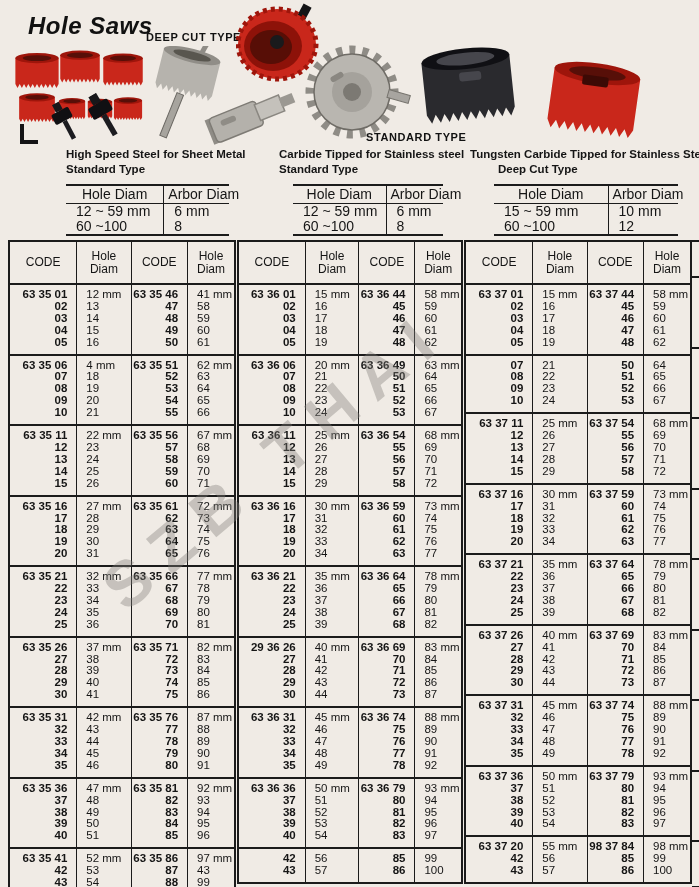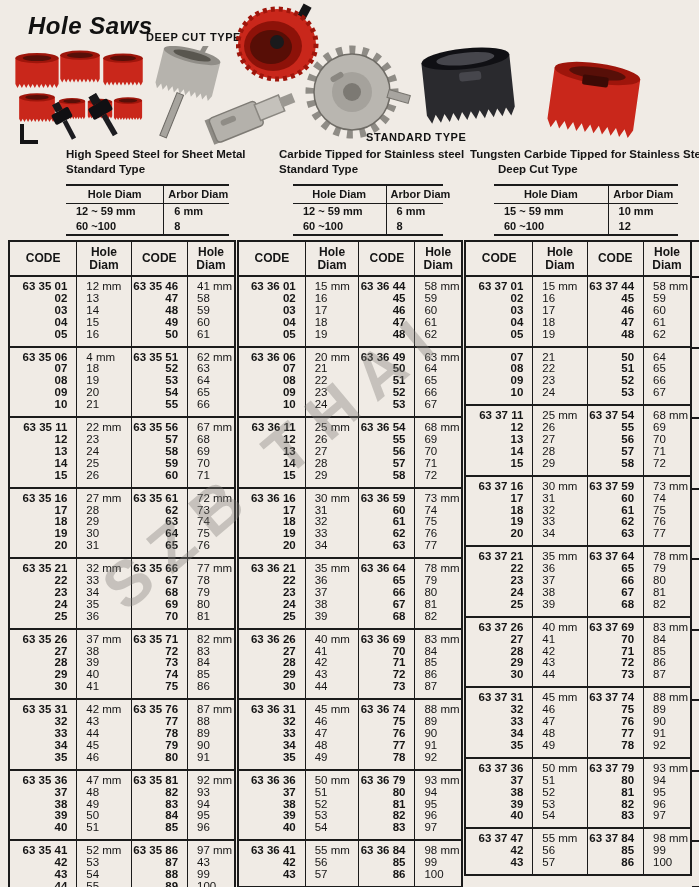--- a/index.html
+++ b/index.html
@@ -19,21 +19,21 @@
   .type-label { position:absolute; font-size:11px; font-weight:bold; letter-spacing:.6px; color:#111; }
   .lbl-deepcut { left:146px; top:31px; }
   .lbl-standard { left:366px; top:131px; }
   .photo { position:absolute; }
 
   
   .spec { position:absolute; font-size:11.5px;margin-left:46px; }
   .spec-heading { font-weight:bold; line-height:15px; white-space:nowrap; }
   .spec-table { border-collapse:collapse; margin-top:7px; table-layout:fixed; }
   .spec-table th, .spec-table td {
-    font-size:11px; font-weight:bold; text-align:left;
+    font-size:14px; font-weight:normal; text-align:left;
     padding:1px 6px 1px 10px; line-height:13px; white-space:nowrap;
   }
   .spec-table th { text-align:center; padding:2px 4px; }
   .spec-table { border-top:2px solid #1b1b1b; border-bottom:2px solid #1b1b1b; }
   .spec-table thead tr { border-bottom:1.5px solid #1b1b1b; }
   .spec-table th + th, .spec-table td + td { border-left:1.2px solid #1b1b1b; }
   #spec-0 { left:20px;  top:147px; }
   #spec-1 { left:233px; top:147px; }
   #spec-2 { left:424px; top:147px; }
   #spec-0 .spec-table { width:163px; }
@@ -44,22 +44,22 @@
   
   .tbl-group { position:absolute; top:240px; }
   #group-0 { left:8px;   width:228px; }
   #group-1 { left:237px; width:226px; }
   #group-2 { left:464px; width:228px; }
   table.main {
     width:100%; border-collapse:collapse; table-layout:fixed;
     border:2px solid #1b1b1b; background:transparent;
   }
   table.main thead th {
-    font-size:12px; font-weight:bold; text-align:center; vertical-align:middle;
-    height:35px; line-height:13px; border-bottom:2px solid #1b1b1b;
+    font-size:12px; font-weight:normal; text-align:center; vertical-align:middle;
+    height:43px; line-height:13px; border-bottom:2px solid #1b1b1b;
   }
   table.main th + th, table.main td + td { border-left:1.2px solid #1b1b1b; }
   table.main tbody.block { border-top:2px solid #1b1b1b; }
   table.main tbody.block:first-of-type { border-top:none; }
   table.main td {
     font-size:11.5px; line-height:11.9px; height:11.9px;
     white-space:pre; overflow:hidden;
   }
   td.code { text-align:right; font-weight:bold; padding-right:9px; }
   td.diam { text-align:left; padding-left:9px; }
@@ -747,21 +747,21 @@
           </tr>
           <tr>
             <td class="code">25</td>
             <td class="diam">39</td>
             <td class="code">68</td>
             <td class="diam">82</td>
           </tr>
         </tbody>
         <tbody class="block">
           <tr>
-            <td class="code">63 36 26</td>
+            <td class="code">29 36 26</td>
             <td class="diam">40 mm</td>
             <td class="code">63 36 69</td>
             <td class="diam">83 mm</td>
           </tr>
           <tr>
             <td class="code">27</td>
             <td class="diam">41</td>
             <td class="code">70</td>
             <td class="diam">84</td>
           </tr>
@@ -842,26 +842,20 @@
             <td class="diam">96</td>
           </tr>
           <tr>
             <td class="code">40</td>
             <td class="diam">54</td>
             <td class="code">83</td>
             <td class="diam">97</td>
           </tr>
         </tbody>
         <tbody class="block">
-          <tr>
-            <td class="code">63 36 41</td>
-            <td class="diam">55 mm</td>
-            <td class="code">63 36 84</td>
-            <td class="diam">98 mm</td>
-          </tr>
           <tr>
             <td class="code">42</td>
             <td class="diam">56</td>
             <td class="code">85</td>
             <td class="diam">99</td>
           </tr>
           <tr>
             <td class="code">43</td>
             <td class="diam">57</td>
             <td class="code">86</td>
@@ -1137,23 +1131,23 @@
           </tr>
           <tr>
             <td class="code">40</td>
             <td class="diam">54</td>
             <td class="code">83</td>
             <td class="diam">97</td>
           </tr>
         </tbody>
         <tbody class="block">
           <tr>
-            <td class="code">63 37 47</td>
+            <td class="code">63 37 20</td>
             <td class="diam">55 mm</td>
-            <td class="code">63 37 84</td>
+            <td class="code">98 37 84</td>
             <td class="diam">98 mm</td>
           </tr>
           <tr>
             <td class="code">42</td>
             <td class="diam">56</td>
             <td class="code">85</td>
             <td class="diam">99</td>
           </tr>
           <tr>
             <td class="code">43</td>

